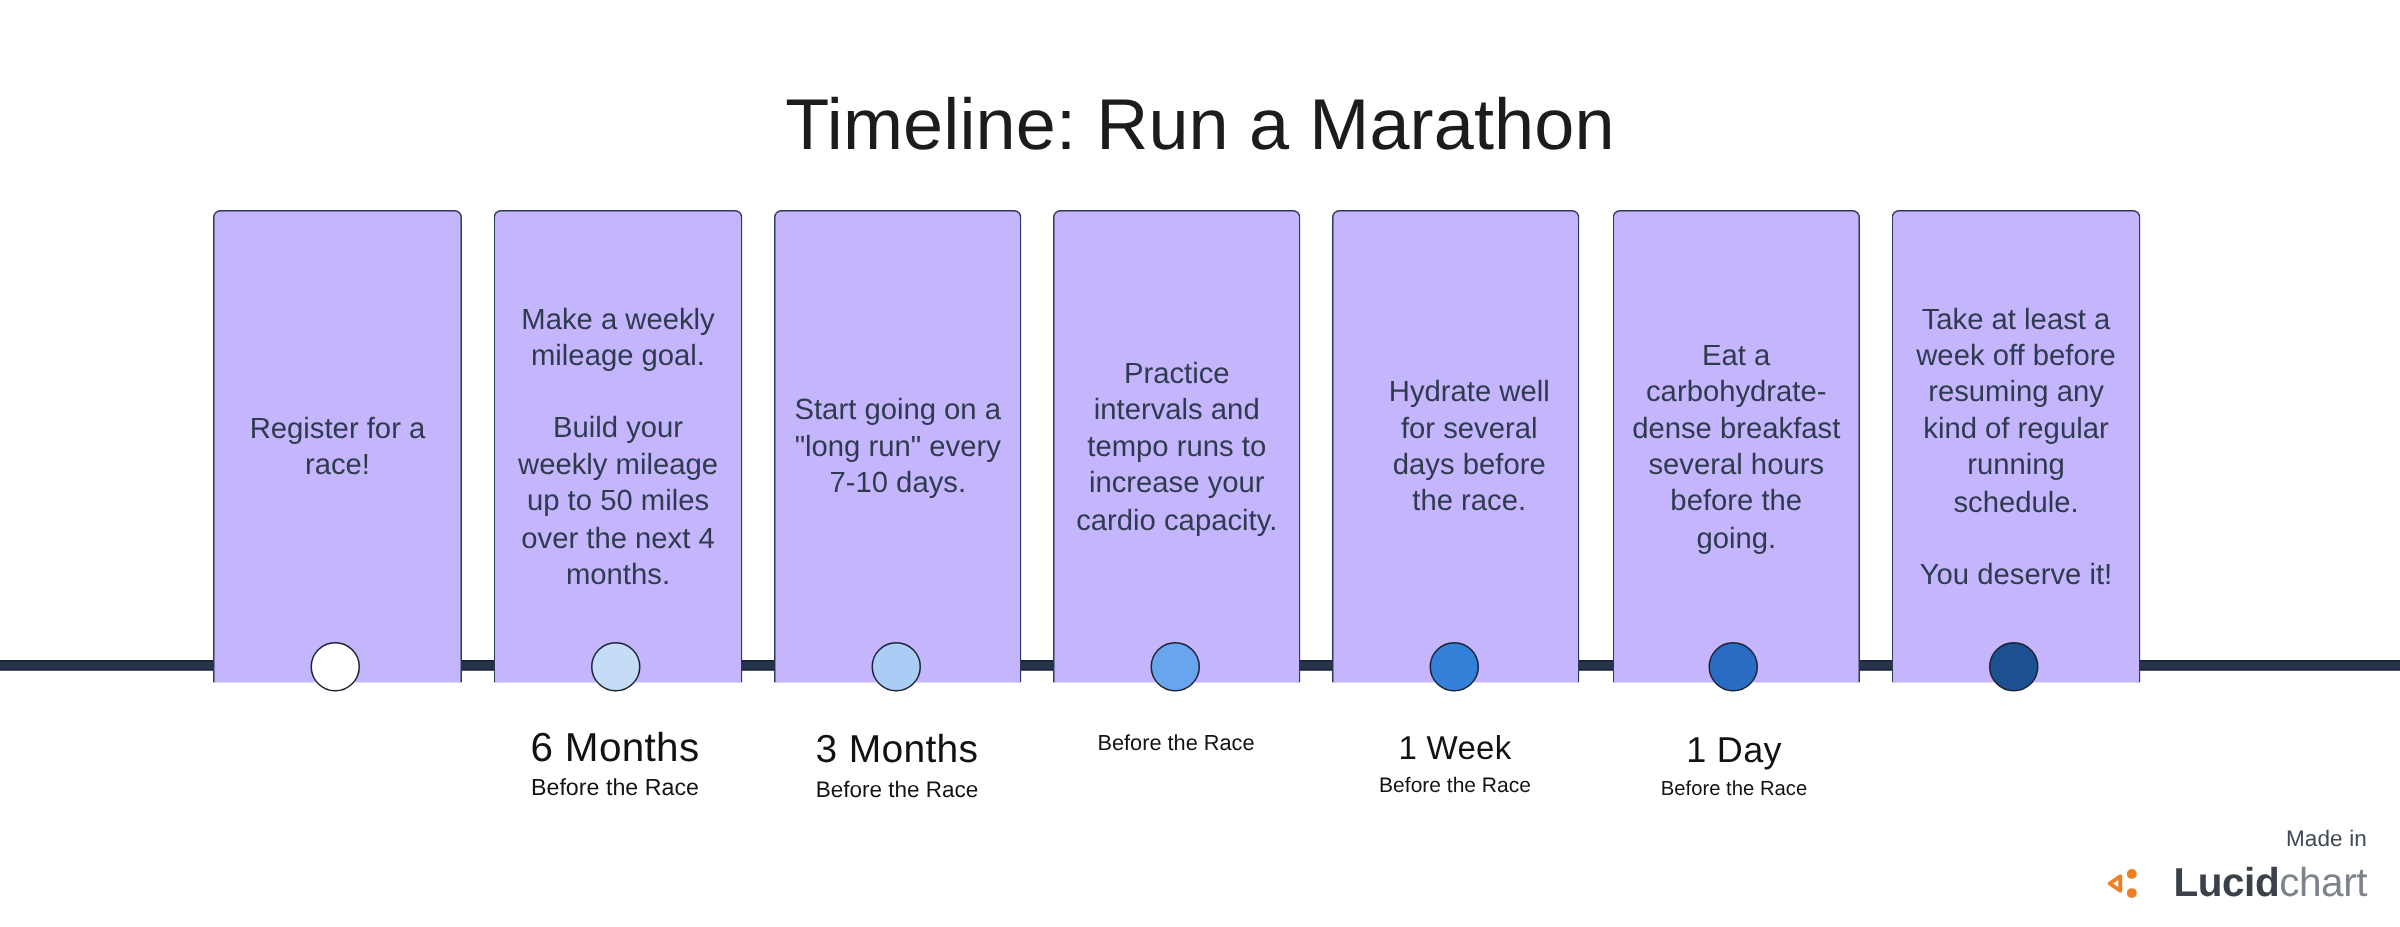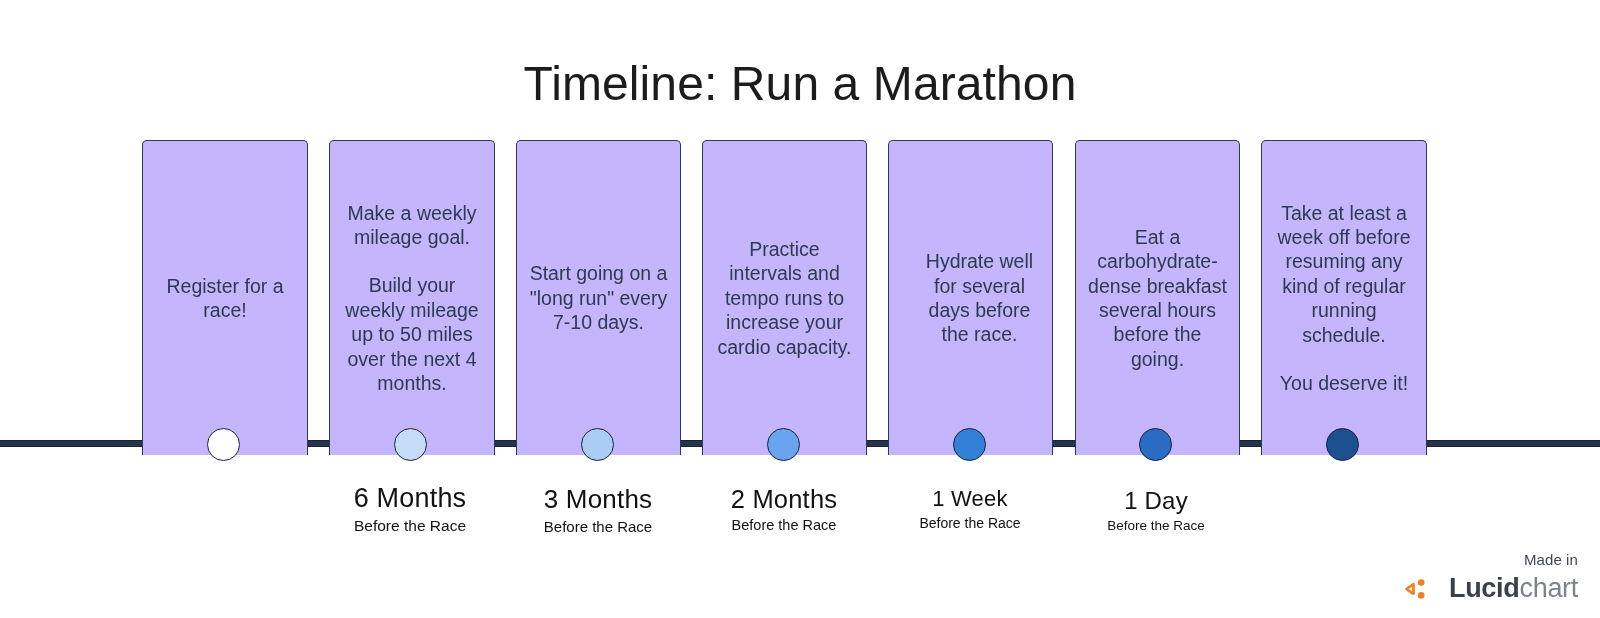--- a/index.html
+++ b/index.html
@@ -183,21 +183,20 @@
       <span class="lab-sub" style="font-size:15px; margin-top:3px;">Before the Race</span>
     </div>
   </div>
 
   <div class="milestone">
     <div class="card" style="left:702px; top:140px; width:165px; height:315px;">
       <p>Practice intervals and tempo runs to increase your cardio capacity.</p>
     </div>
     <div class="dot" style="left:767px; top:428px; width:33px; height:33px; background:#69a4ee;"></div>
     <div class="axis-label" style="left:684px; top:485px; width:200px;">
-      <span class="lab-main" style="font-size:25.5px;">2 Months</span>
       <span class="lab-sub" style="font-size:14.5px; margin-top:3px;">Before the Race</span>
     </div>
   </div>
 
   <div class="milestone">
     <div class="card" style="left:888px; top:140px; width:165px; height:315px;padding-left:27px;">
       <p>Hydrate well for several days before the race.</p>
     </div>
     <div class="dot" style="left:953px; top:428px; width:33px; height:33px; background:#3380d8;"></div>
     <div class="axis-label" style="left:870px; top:486px; width:200px;">

